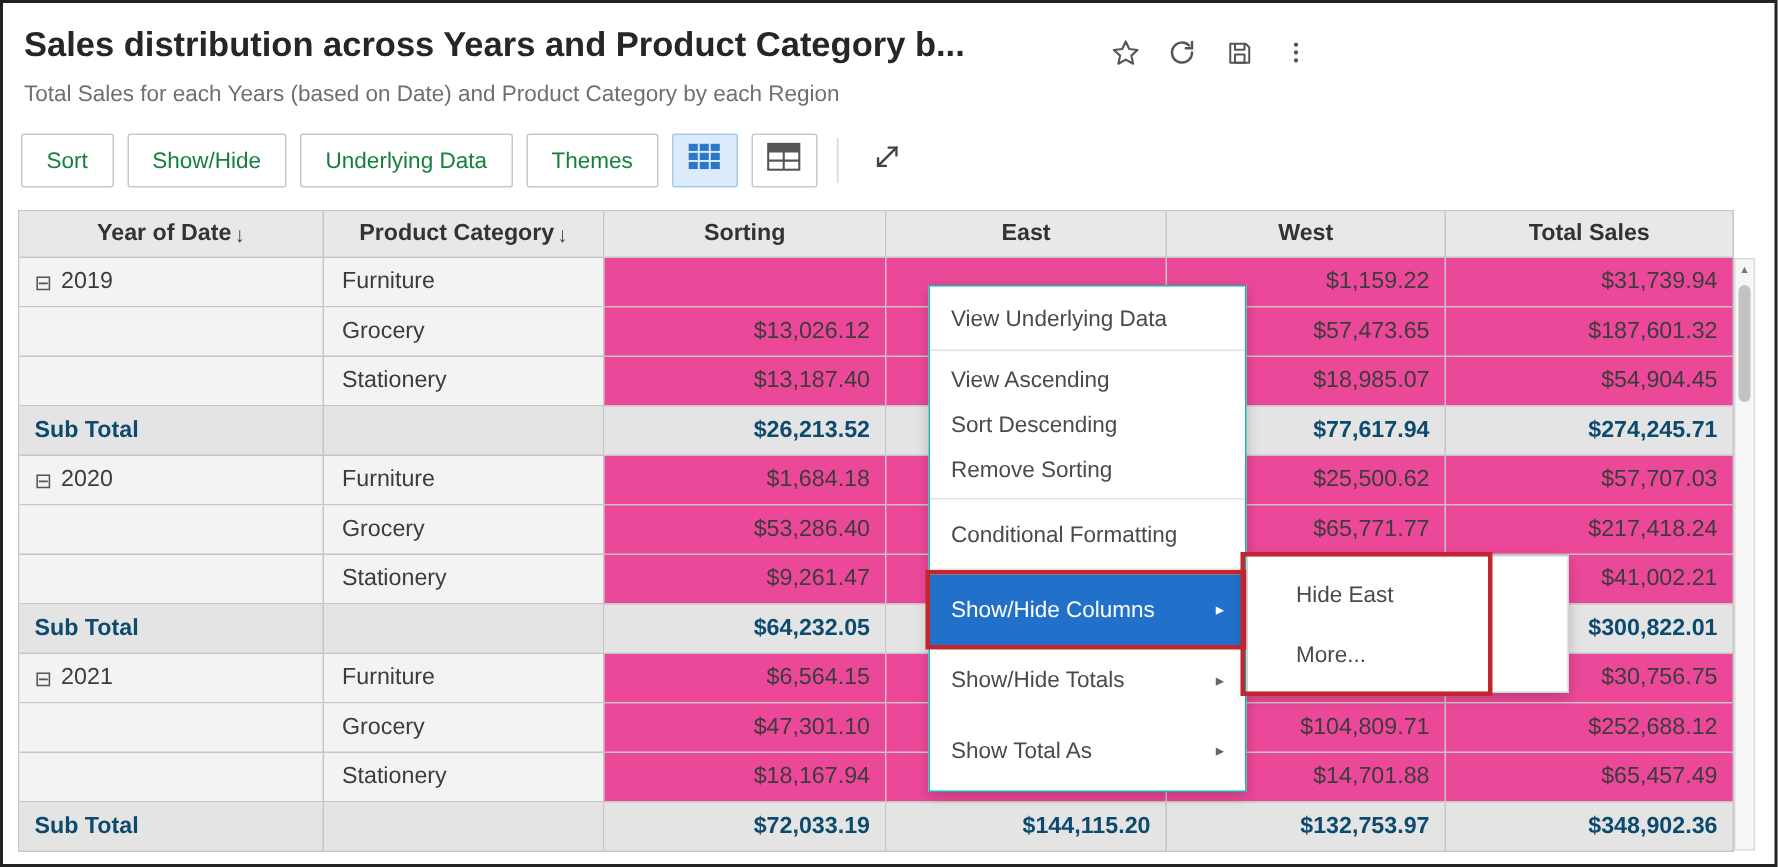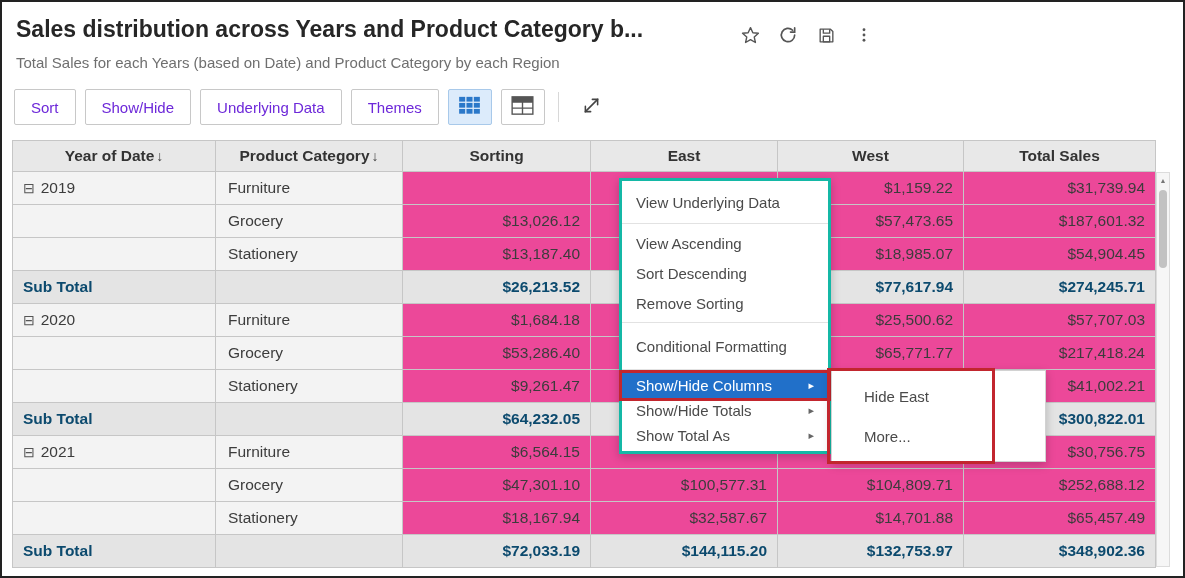--- a/index.html
+++ b/index.html
@@ -11,21 +11,21 @@
   
   .page-title { position:absolute; left:14px; top:14px; font-size:23px; font-weight:700; color:#262626; }
   .page-subtitle { position:absolute; left:14px; top:52px; font-size:15px; color:#6f6f6f; }
   .header-icons { position:absolute; left:737px; top:22px; display:flex; gap:16px; align-items:center; }
   .hicon { width:22px; height:22px; display:flex; align-items:center; justify-content:center; cursor:pointer; color:#555; }
 
   
   .toolbar { position:absolute; left:12px; top:87px; display:flex; gap:9px; align-items:center; }
   .tb-btn {
     height:36px; padding:0 16px; background:#fff; border:1px solid #c8c8c8; border-radius:2px;
-    font-size:15px; color:#6d28d9; display:flex; align-items:center; cursor:pointer;
+    font-size:15px; color:#15803d; display:flex; align-items:center; cursor:pointer;
     font-family:"Liberation Sans", sans-serif;
   }
   .tb-iconbtn { width:44px; height:36px; border:1px solid #c8c8c8; border-radius:2px; background:#fff;
     display:flex; align-items:center; justify-content:center; cursor:pointer; }
   .tb-iconbtn.selected { background:#dcebfb; border-color:#a8c9ea; }
   .tb-divider { width:1px; height:30px; background:#d8d8d8; margin:0 4px; }
   .tb-plainicon { width:40px; height:36px; display:flex; align-items:center; justify-content:center; cursor:pointer; }
 
   
   .pivot { position:absolute; left:10px; top:138px; border-left:1px solid #c6c6c6; border-top:1px solid #c6c6c6; background:#fff; }
@@ -50,33 +50,33 @@
   .collapse-ic { font-size:14px; color:#555; cursor:pointer; }
   .trow.subtotal .tcell { background:#e4e4e4; font-weight:700; color:#0c4a6e; }
 
   
   .scrollbar { position:absolute; left:1154px; top:170px; width:14px; height:395px; background:#f6f6f6; border:1px solid #dcdcdc; }
   .scroll-up { height:14px; display:flex; align-items:center; justify-content:center; font-size:7px; color:#777; cursor:pointer; }
   .scroll-thumb { width:8px; height:78px; margin:3px auto 0; background:#c2c2c2; border-radius:5px; cursor:pointer; }
 
   
   .context-menu {
-    position:absolute; left:617px; top:176px; width:212px; background:#fff;
-    border:3px solid #14b8a6; box-shadow:0 3px 9px rgba(0,0,0,.22); z-index:10;text-align:center;
+    position:absolute; left:617px; top:188px; width:212px; background:#fff;
+    border:1px solid #14b8a6; box-shadow:0 3px 9px rgba(0,0,0,.22); z-index:10;text-align:center;
   }
   .menu-section { padding:4px 0; }
   .menu-section.s-first { padding:5px 0; }
   .menu-section.s-cf { padding:8px 0; }
   .menu-section.s-last { padding:3px 0; }
   .menu-item {
     height:30px; padding:0 14px; display:flex; align-items:center; justify-content:space-between;
     font-size:15px; color:#4a4a4a; cursor:pointer;
   }
   .s-first .menu-item { height:32px; }
-  .s-last .menu-item { height:25px; }
+  .s-last .menu-item { height:47px; }
   .menu-sep { border-top:1px solid #e2e2e2; }
   .menu-item.highlighted { background:#2170c9; color:#fff; outline:3px solid #c2262e; position:relative; z-index:2; }
   .sub-arrow { font-size:11px; color:#666; }
   .highlighted .sub-arrow { color:#fff; }
 
   
   .submenu {
     position:absolute; left:829px; top:368px; width:215px; background:#fff; padding:5px 0;
     border:1px solid #d2d2d2; box-shadow:0 3px 9px rgba(0,0,0,.22); z-index:11;
   }

